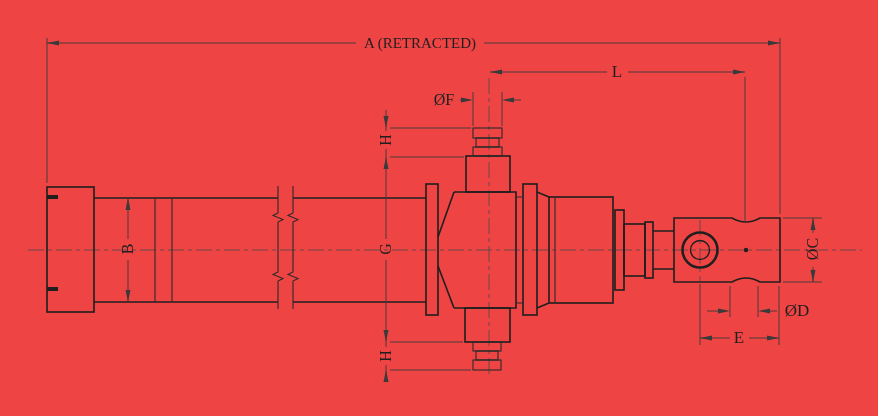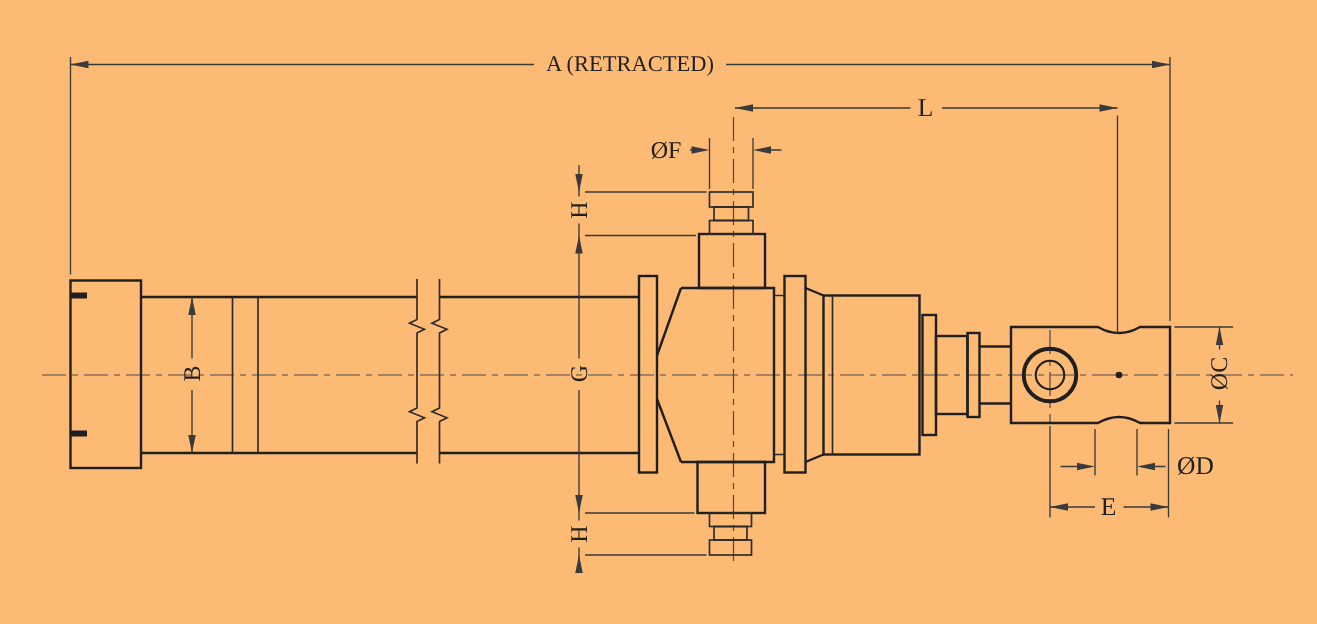--- a/index.html
+++ b/index.html
@@ -1,16 +1,16 @@
 <!DOCTYPE html>
 <html><head>
 <meta charset="utf-8">
 <style>
   html,body{margin:0;padding:0;background:#ffffff;}
-  .stage{position:relative;width:878px;height:416px;background:#fdba74;overflow:hidden;}
+  .stage{position:relative;width:878px;height:416px;background:#ef4444;overflow:hidden;}
   svg{display:block;}
   text{font-family:"Liberation Serif","DejaVu Serif",serif;fill:#1f1f1f;}
   .outline{stroke:#1f1f1f;stroke-width:1.6;fill:none;stroke-linejoin:miter;}
   .thin{stroke:#2b2b2b;stroke-width:1.1;fill:none;}
   .dim{stroke:#3a3a3a;stroke-width:0.9;fill:none;}
   .arrow{fill:#3a3a3a;stroke:none;}
   .cl{stroke:#4a4a4a;stroke-width:0.8;fill:none;stroke-dasharray:16 4 4 4;}
   .tick{stroke:#1f1f1f;stroke-width:4;fill:none;}
 </style>
 </head>

